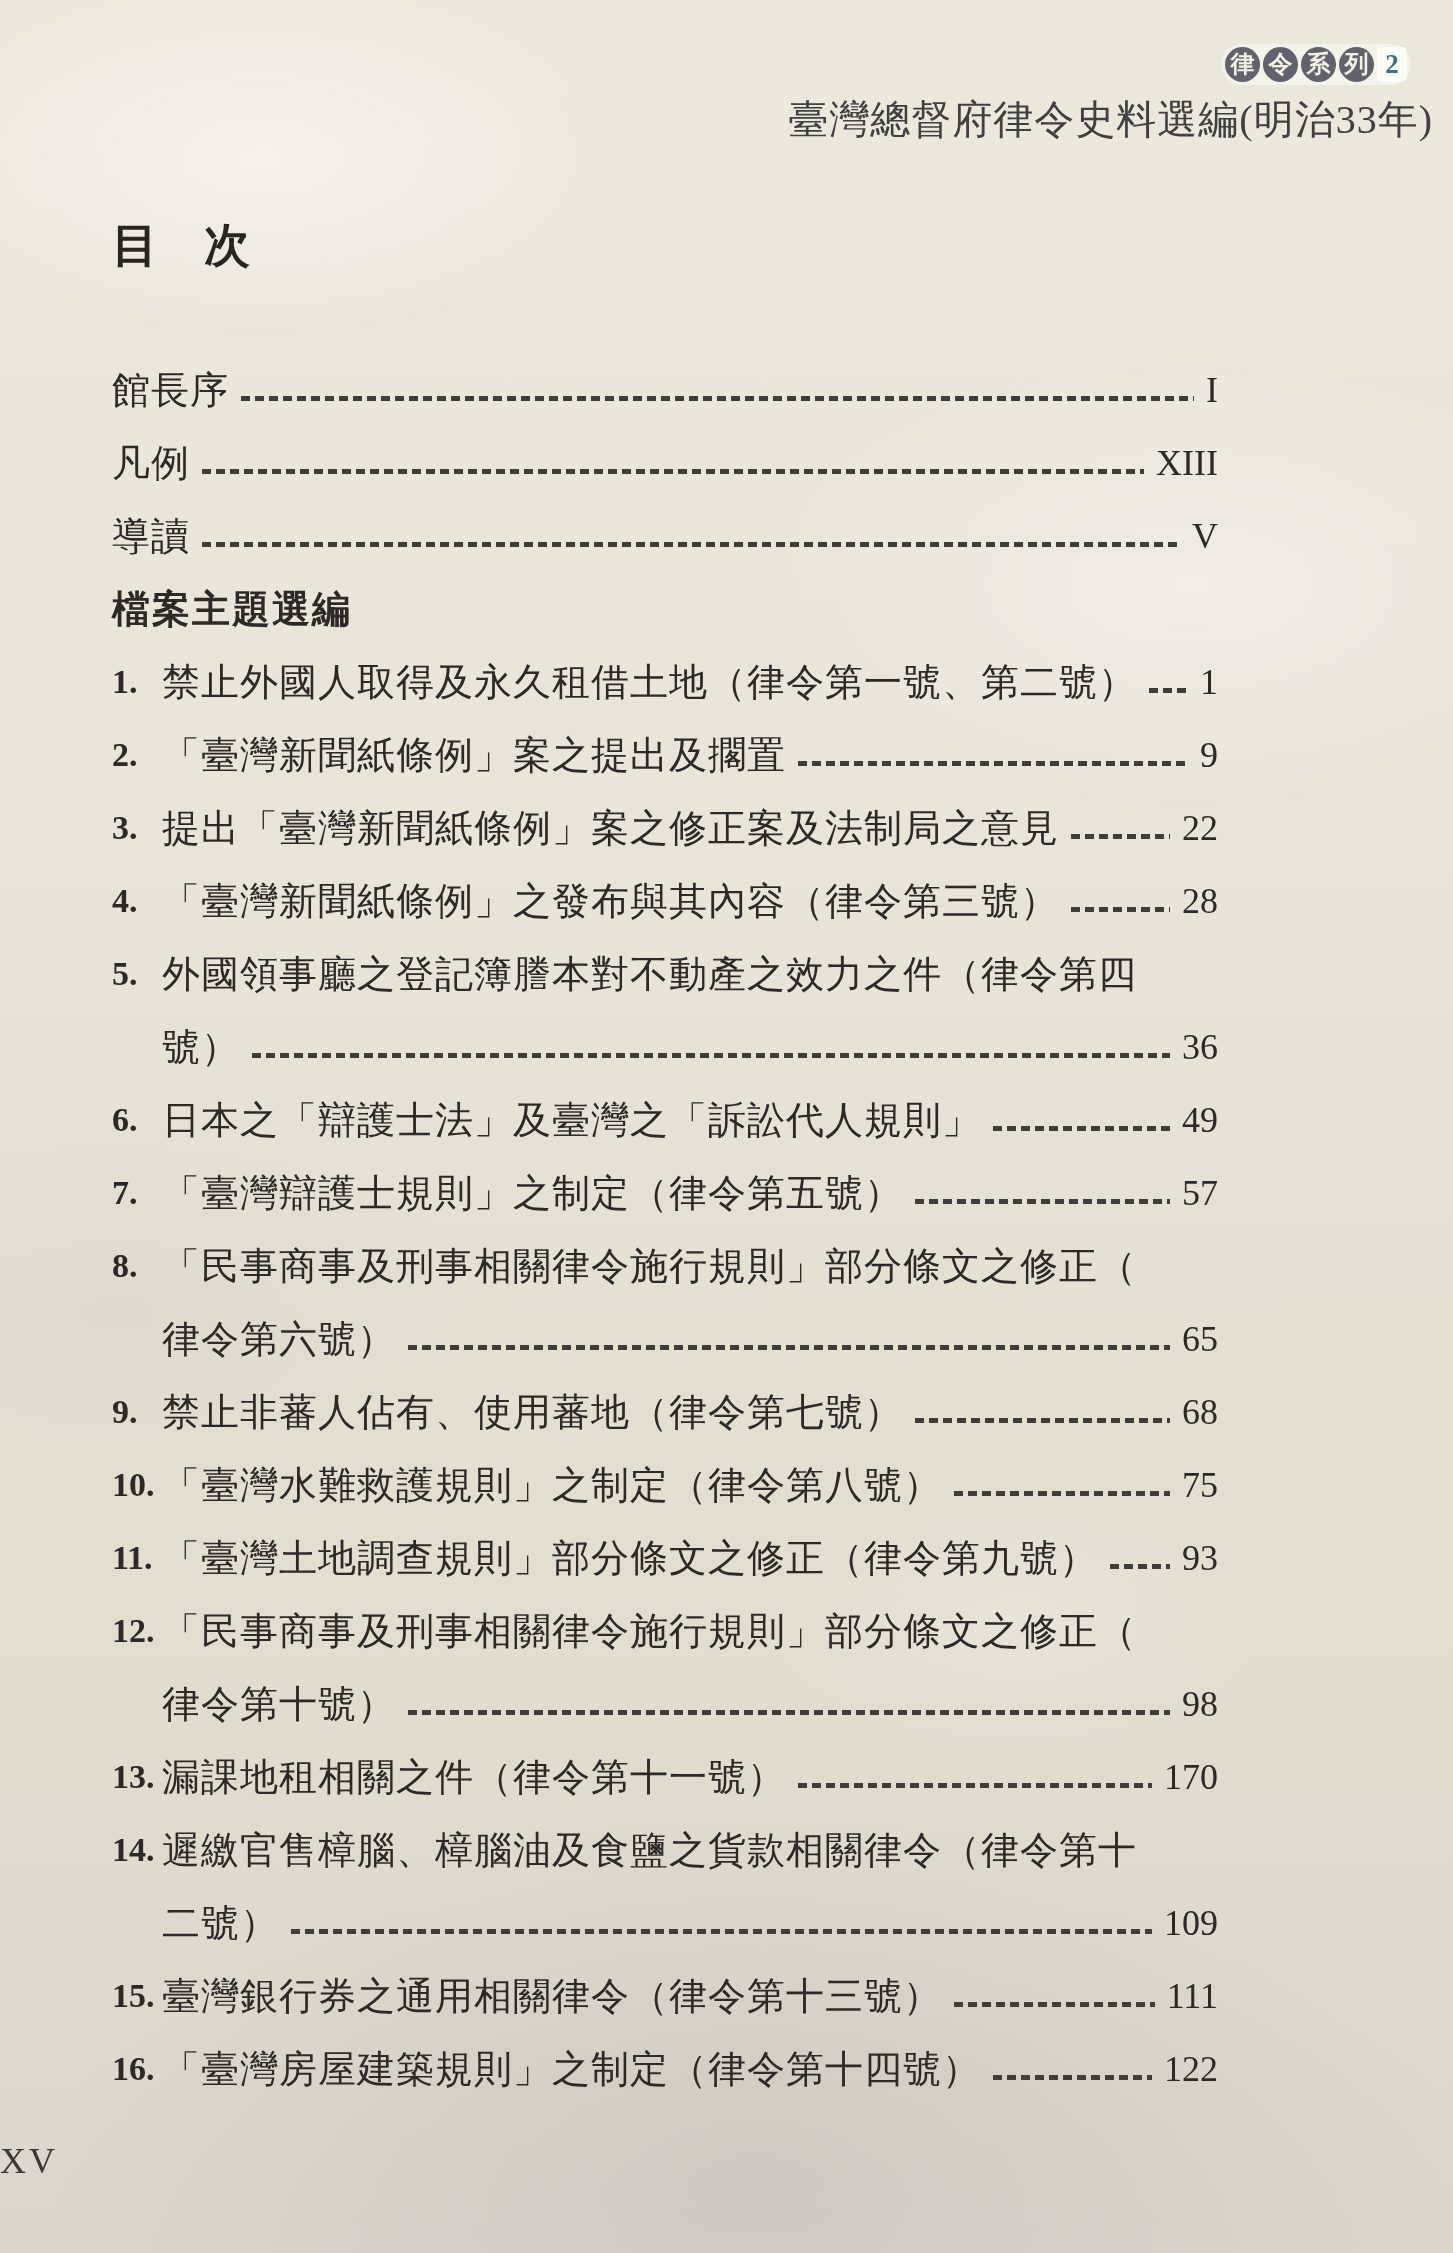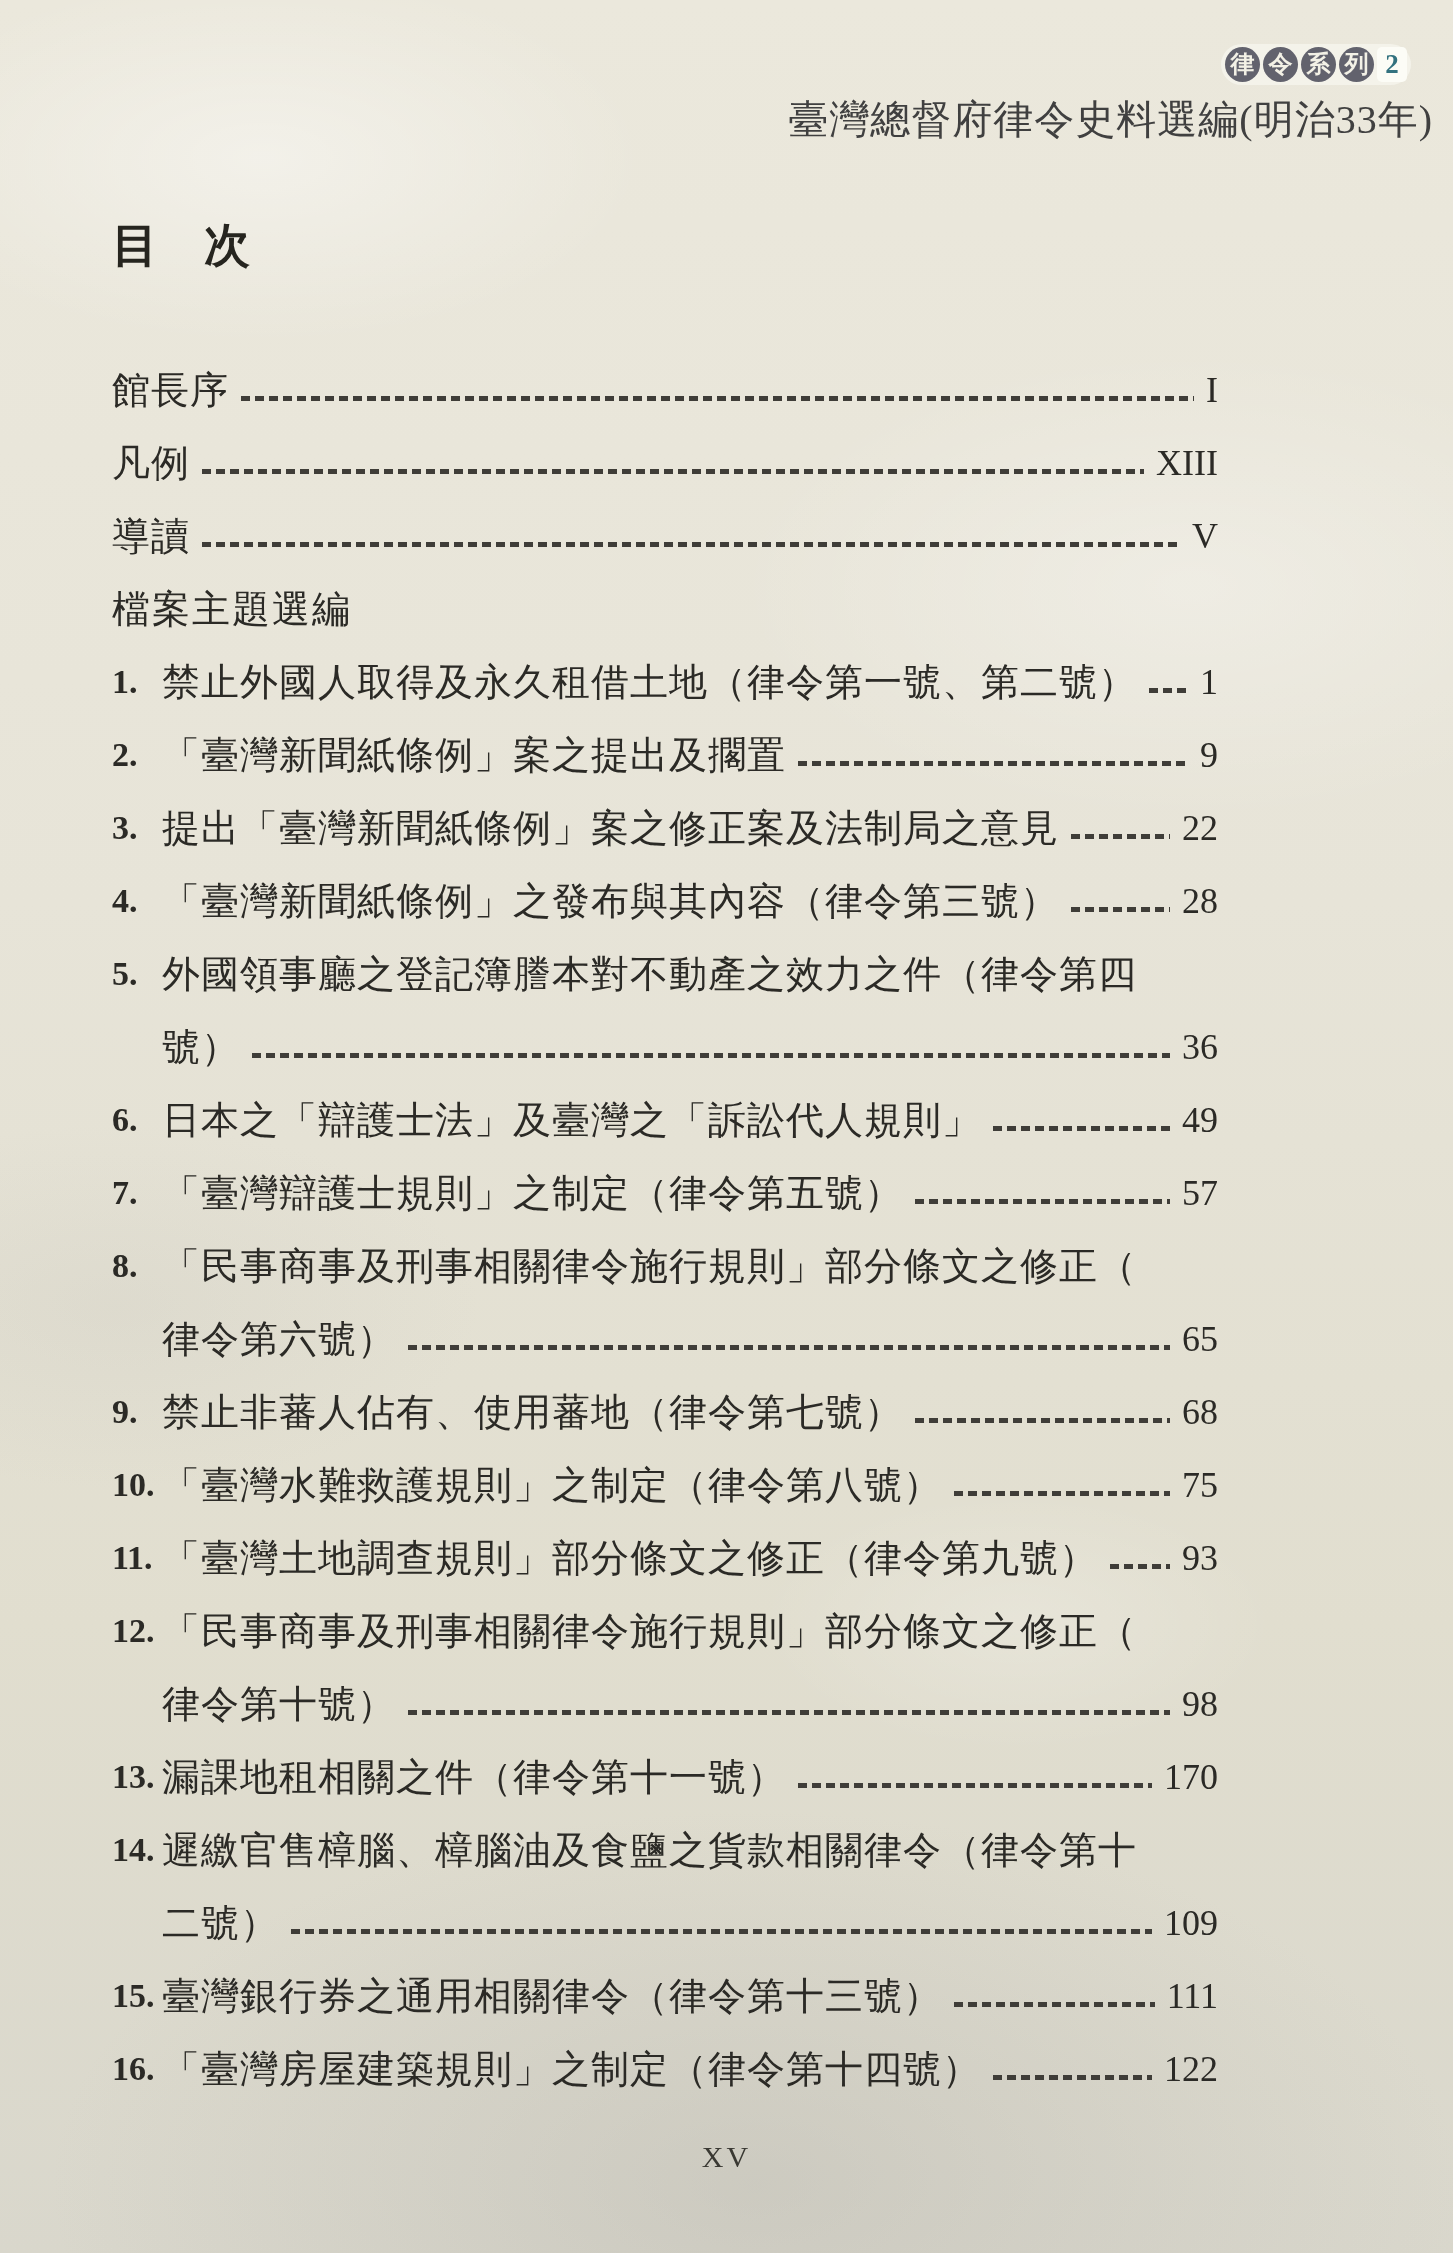--- a/index.html
+++ b/index.html
@@ -30,29 +30,29 @@
   .content{position:absolute;left:112px;top:222px;width:1106px}
   .page-title{font-size:46px;line-height:48px;font-weight:bold;
               margin:0 0 100px 0;color:#26251f}
 
   .row{display:flex;font-size:38px;line-height:40px;margin-bottom:33px}
   .row .label{flex:0 0 auto;letter-spacing:1px}
   .leader{flex:1 1 auto;height:5px;margin:0 12px 9px 12px;align-self:flex-end;
           background:repeating-linear-gradient(90deg,#3f3d38 0,#3f3d38 9px,transparent 9px,transparent 14px)}
   .page-num{flex:0 0 auto;font-size:36px;line-height:40px;text-align:right}
 
-  .section-title{font-size:38px;line-height:40px;font-weight:normal;letter-spacing:2px;
+  .section-title{font-size:38px;line-height:40px;font-weight:bold;letter-spacing:2px;
                  margin:0 0 33px 0}
 
   .entry-row .num{flex:0 0 auto;width:50px;font-weight:bold;font-size:34px;line-height:40px}
   .entry-row.cont{margin-left:50px}
 
   
-  .footer{position:absolute;top:2140px;left:0;width:100%;text-align:center;
-          font-size:30px;letter-spacing:3px;color:#3a3933}
+  .footer{position:absolute;top:2140px;left:0;width:100%;
+          font-size:36px;letter-spacing:3px;color:#3a3933}
 </style>
 </head>
 <body>
 
 <div class="header">
   <div class="badge">
     <span class="badge-char">律</span>
     <span class="badge-char">令</span>
     <span class="badge-char">系</span>
     <span class="badge-char">列</span>

